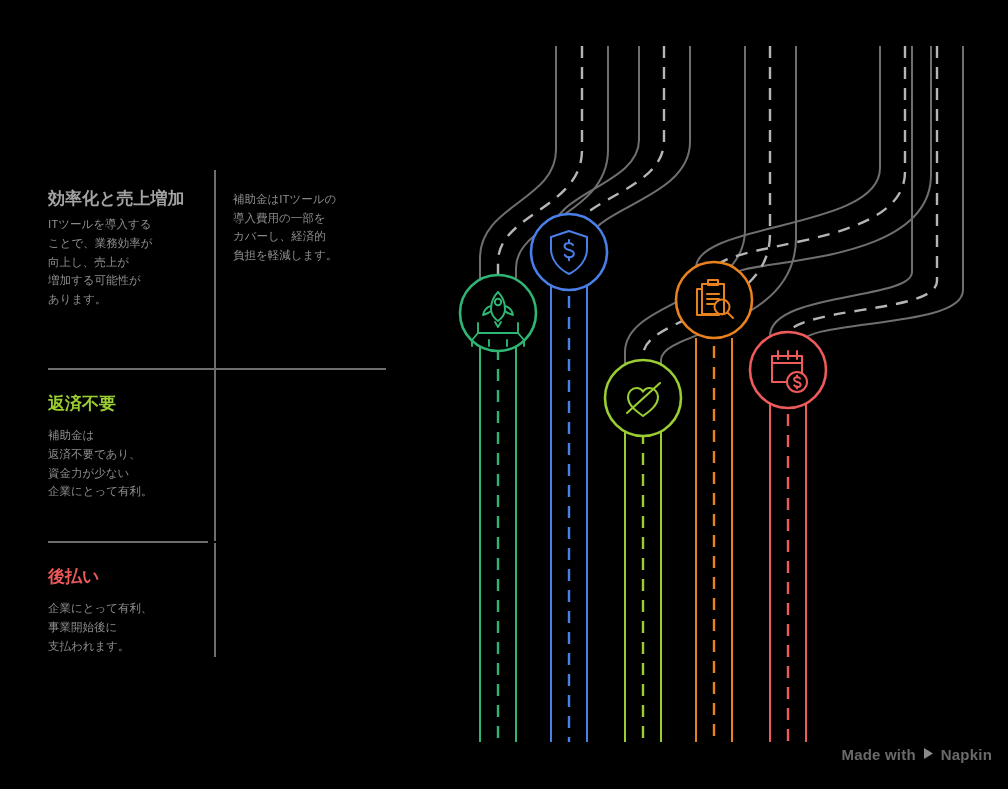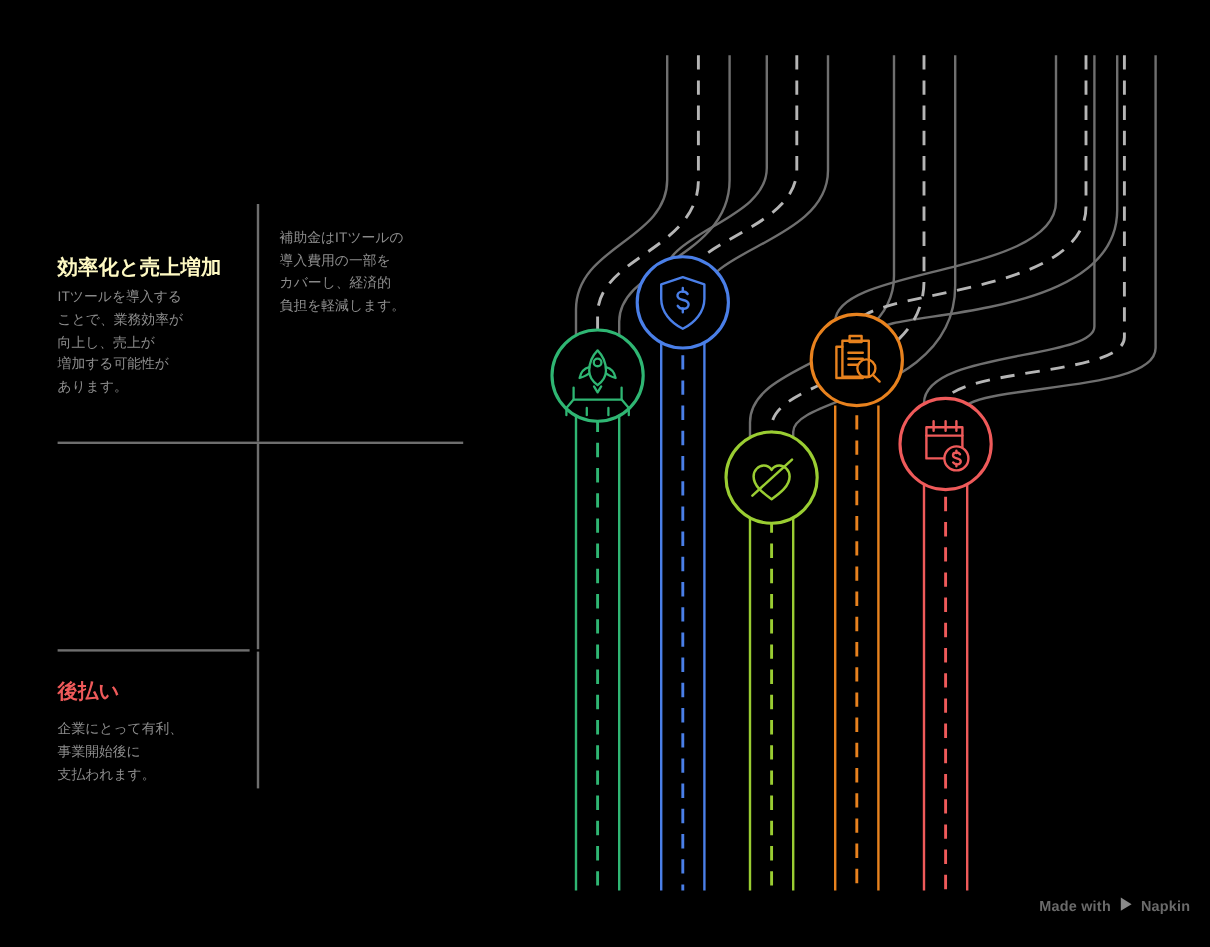--- a/index.html
+++ b/index.html
@@ -37,54 +37,61 @@
   #divider-v-2{left:214px;top:370px;width:2px;height:171px;}
   #divider-v-3{left:214px;top:543px;width:2px;height:114px;}
 
   
   #roads-svg{position:absolute;left:0;top:0;width:1008px;height:789px;}
 
   
   #footer{
     position:absolute;right:16px;bottom:26px;
     display:flex;align-items:center;gap:6px;
-    font-size:12px;font-weight:bold;color:#6a6a6a;letter-spacing:0.2px;
+    font-size:15px;font-weight:bold;color:#6a6a6a;letter-spacing:0.2px;
   }
   #napkin-play{display:inline-block;}
 </style>
 </head>
 <body>
 
 <div id="stage">
 
   <div id="left-panel">
 
 
     <div class="divider" id="divider-v-1"></div>
     <div class="divider" id="divider-h-1"></div>
     <div class="divider" id="divider-v-2"></div>
     <div class="divider" id="divider-h-2"></div>
     <div class="divider" id="divider-v-3"></div>
 
     <div class="cell" style="left:48px;top:188px;width:155px;">
-      <div class="cell-heading" style="color: #fef9c3; margin-top: 24px;">効率化と売上増加</div>
+      <div class="cell-heading" style="color: #a3a3a3;">効率化と売上増加</div>
       <div class="cell-body">ITツールを導入する
 ことで、業務効率が
 向上し、売上が
 増加する可能性が
 あります。</div>
     </div>
 
     <div class="cell" style="left:233px;top:178px;width:160px;">
       <div class="cell-body tight">補助金はITツールの
 導入費用の一部を
 カバーし、経済的
 負担を軽減します。</div>
     </div>
 
+    <div class="cell" style="left:48px;top:393px;width:155px;">
+      <div class="cell-heading" style="color: rgb(154, 205, 50);">返済不要</div>
+      <div class="cell-body tight">補助金は
+返済不要であり、
+資金力が少ない
+企業にとって有利。</div>
+    </div>
 
 
     <div class="cell" style="left:48px;top:566px;width:160px;">
       <div class="cell-heading" style="color: rgb(239, 90, 90);">後払い</div>
       <div class="cell-body tight">企業にとって有利、
 事業開始後に
 支払われます。</div>
     </div>
   </div>
 

